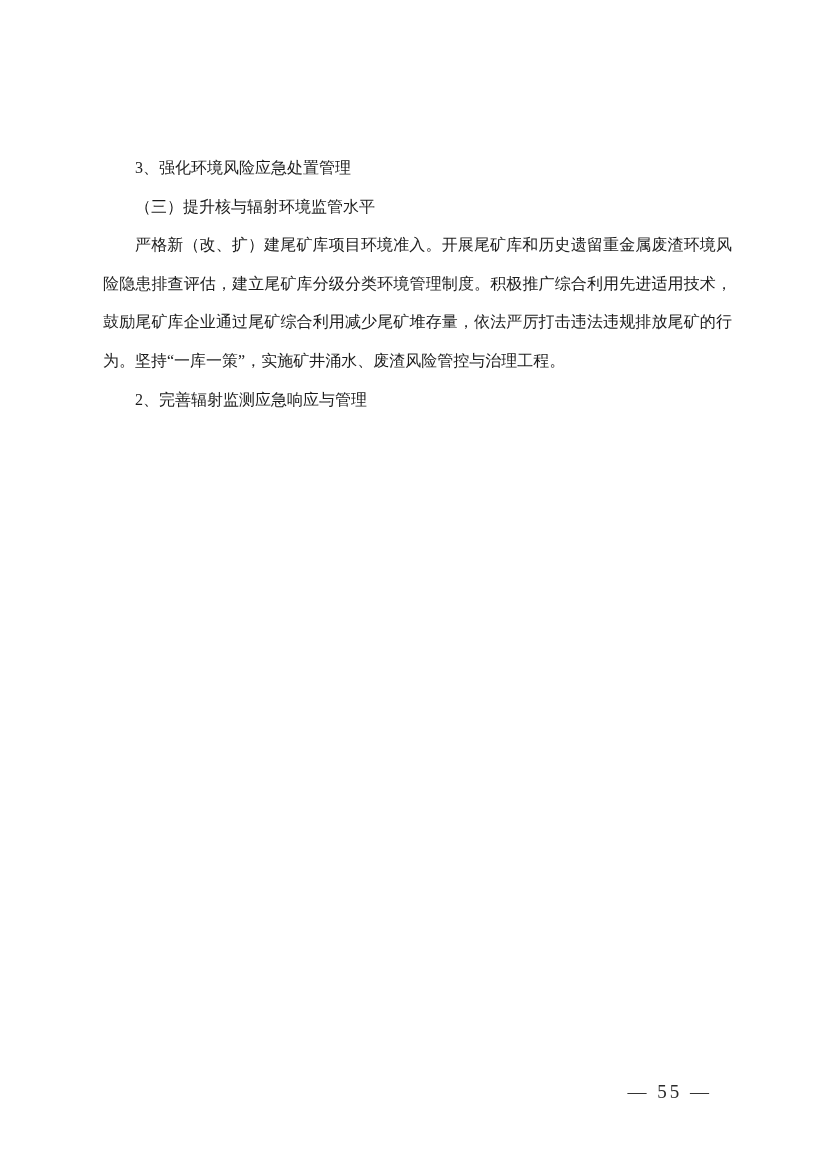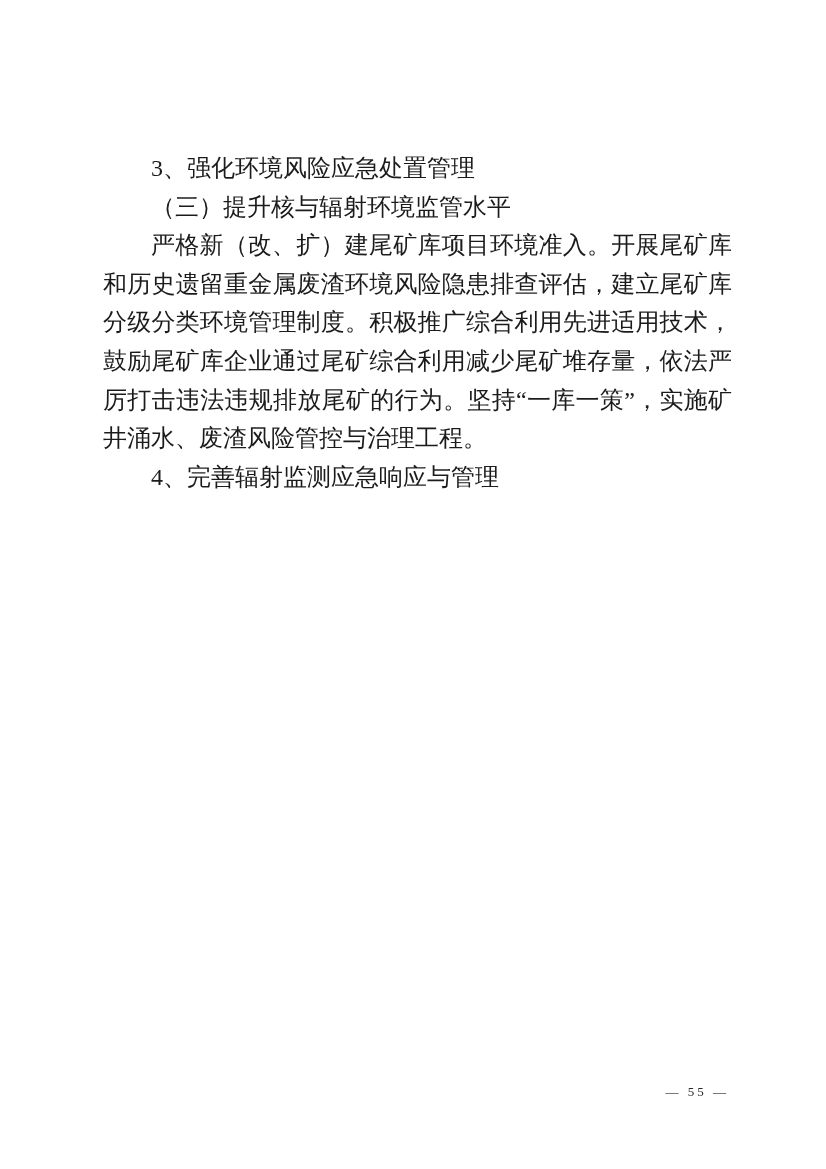--- a/index.html
+++ b/index.html
@@ -18,48 +18,48 @@
   .page {
     position: absolute;
     inset: 0;
     background: #ffffff;
   }
   .content {
     position: absolute;
     left: 103px;
     top: 149px;
     width: 629px;
-    font-size: 24px;
+    font-size: 16px;
     line-height: 38.6px;
     text-align: justify;
     text-justify: inter-ideograph;
   }
   .para {
     margin: 0;
     text-indent: 2em;
     word-break: break-all;
   }
   .para.heading {
     text-align: left;
   }
   .footer {
     position: absolute;
     top: 1080px;
-    right: 97px;
-    font-size: 13px;
+    right: 114px;
+    font-size: 19px;
     line-height: 24px;
     letter-spacing: 3px;
     color: #2a2a2a;
     white-space: nowrap;
   }
 </style>
 </head>
 <body>
 
 <div class="page">
   <div class="content">
     <p class="para heading">3、强化环境风险应急处置管理</p>
     <p class="para heading">（三）提升核与辐射环境监管水平</p>
     <p class="para body">严格新（改、扩）建尾矿库项目环境准入。开展尾矿库和历史遗留重金属废渣环境风险隐患排查评估，建立尾矿库分级分类环境管理制度。积极推广综合利用先进适用技术，鼓励尾矿库企业通过尾矿综合利用减少尾矿堆存量，依法严厉打击违法违规排放尾矿的行为。坚持“一库一策”，实施矿井涌水、废渣风险管控与治理工程。</p>
-    <p class="para heading">4、完善辐射监测应急响应与管理</p>
+    <p class="para heading">2、完善辐射监测应急响应与管理</p>
   </div>
   <div class="footer">— 55 —</div>
 </div>
 
 </body></html>

